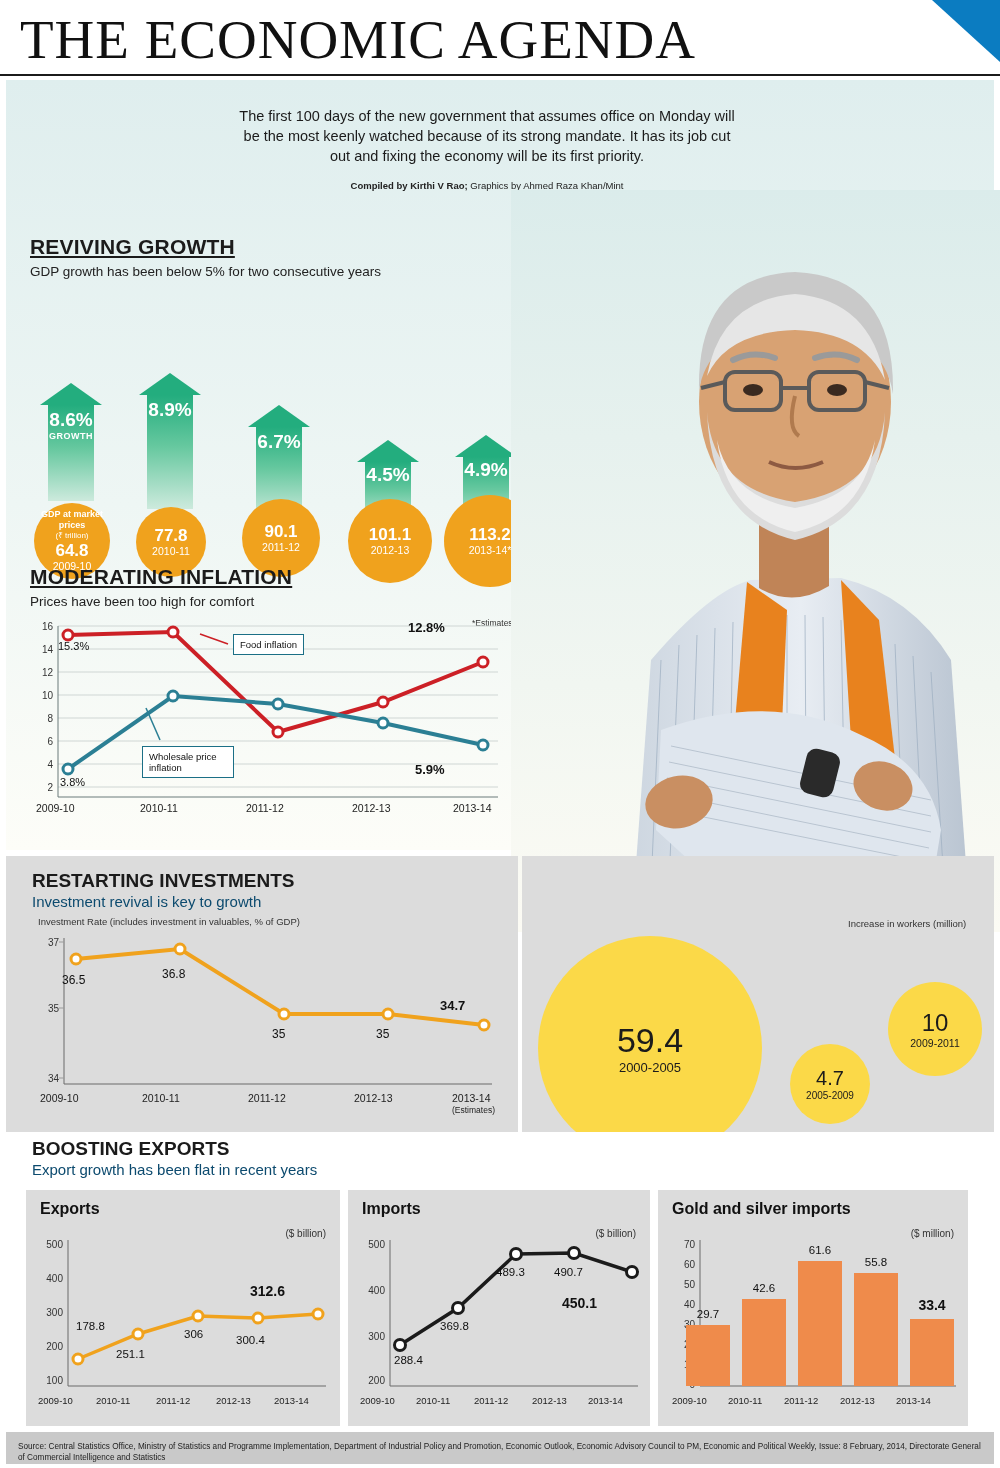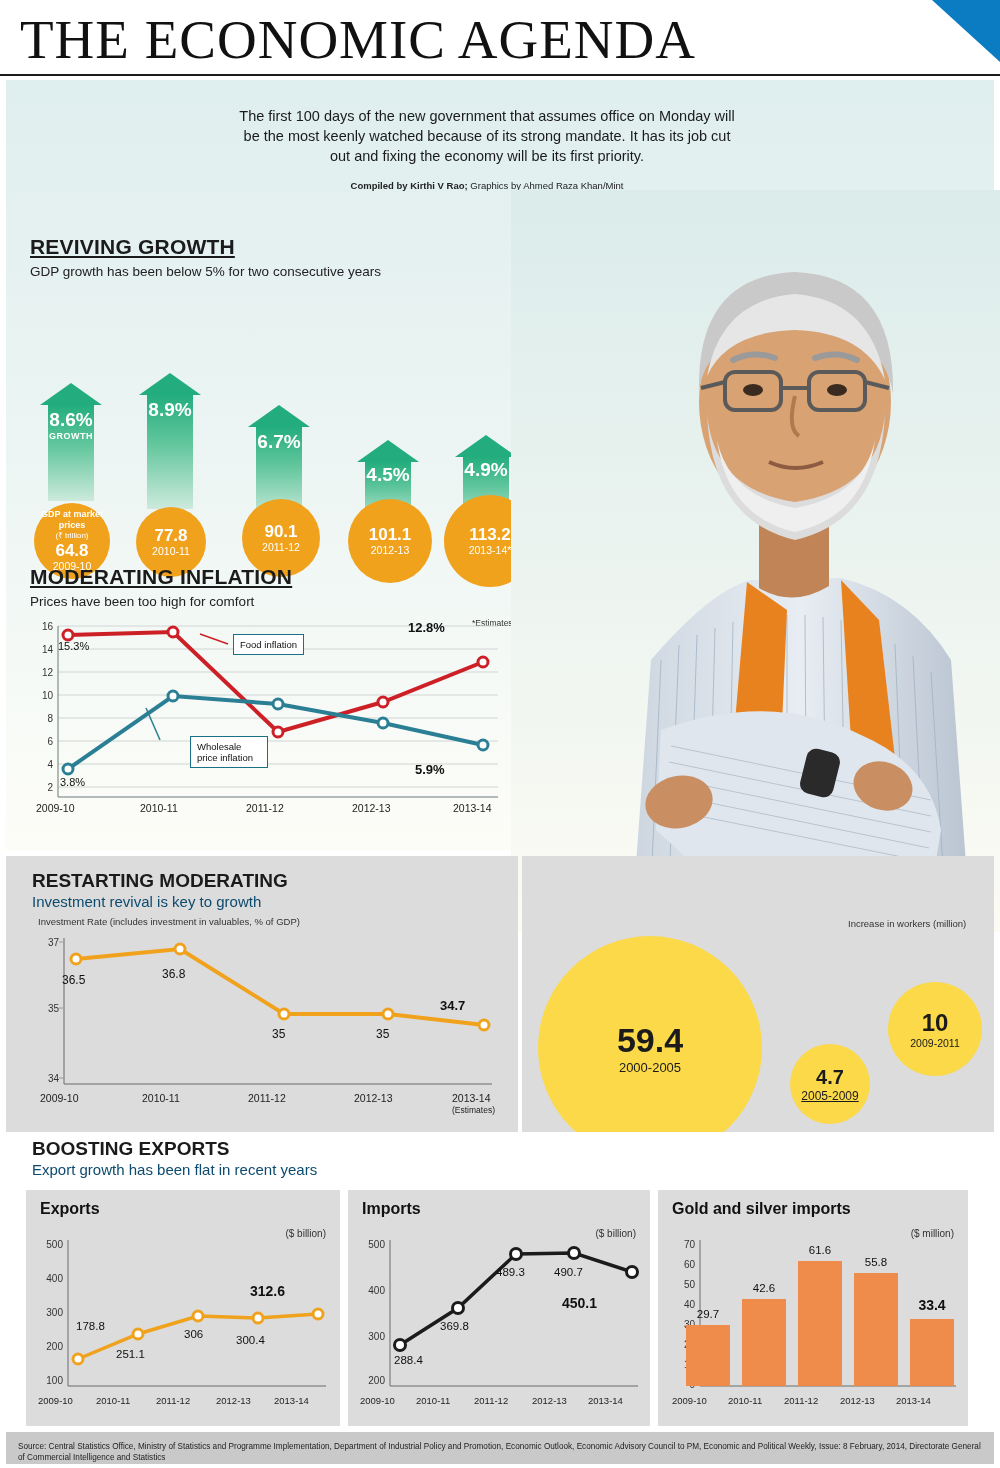--- a/index.html
+++ b/index.html
@@ -106,21 +106,21 @@
   }
   .panel-title { font-size:19px; font-weight:bold; color:#1b1b1b; }
   .panel-sub { font-size:15px; color:#0c4a6e; margin-top:1px; }
   .small-note { font-size:9.5px; color:#333; }
 
   .job-circle {
     position:absolute; border-radius:50%; background:#fbd948;
     display:flex; flex-direction:column; align-items:center; justify-content:center;
     color:#1b1b1b; text-align:center;
   }
-  .job-circle .v { font-weight:bold; }
+  .job-circle .v { font-weight:normal; }
   .job-circle .y { }
 
   
   .exports-sec { position:absolute; left:6px; top:1132px; width:988px; height:300px; background:#fff; }
   .chart-card { position:absolute; top:1190px; height:236px; background:#dcdcdc; }
   .card-title { position:absolute; left:14px; top:10px; font-size:16px; font-weight:bold; color:#111; }
   .card-unit { position:absolute; font-size:10px; color:#333; }
 
   .footer {
     position:absolute; left:6px; top:1432px; width:988px; height:32px; background:#c9c9c9;
@@ -263,21 +263,21 @@
             <circle cx="145" cy="84" r="5"></circle>
           <circle cx="250" cy="92" r="5"></circle>
             <circle cx="355" cy="111" r="5"></circle>
           <circle cx="455" cy="133" r="5"></circle>
         </g>
 
         <line x1="200" y1="32" x2="172" y2="22" stroke="#cc2026" stroke-width="1.5"></line>
         <line x1="132" y1="128" x2="118" y2="96" stroke="#2b7f94" stroke-width="1.5"></line>
       </svg>
       <div class="callout" style="left:205px; top:22px;">Food inflation</div>
-      <div class="callout" style="left:114px; top:124px; width:78px;margin-left:48px;">Wholesale price inflation</div>
+      <div class="callout" style="left:114px; top:134px; width:92px;">Wholesale price inflation</div>
       <div class="pt-lbl" style="left:30px; top:28px;">15.3%</div>
       <div class="pt-lbl bold" style="left:380px; top:8px;">12.8%</div>
       <div class="pt-lbl" style="left:32px; top:164px;">3.8%</div>
       <div class="pt-lbl bold" style="left:387px; top:150px;">5.9%</div>
     </div>
 
     <div class="photo">
       <svg width="490" height="742" viewBox="0 0 490 742">
         <defs>
           <linearGradient id="bg" x1="0" y1="0" x2="0" y2="1">
@@ -362,21 +362,21 @@
         <path d="M304 168 Q326 160 346 170" stroke="#9a9a9a" stroke-width="6" fill="none" stroke-linecap="round"></path>
 
         <path d="M284 206 Q276 238 288 246" stroke="#b07a4e" stroke-width="4" fill="none"></path>
         <path d="M258 272 Q284 284 312 272" stroke="#8d5a42" stroke-width="4" fill="none"></path>
       </svg>
     </div>
   </div>
 
   <div class="mid-left">
     <div style="position:absolute; left:26px; top:14px;">
-      <div class="panel-title">RESTARTING MODERATING</div>
+      <div class="panel-title">RESTARTING INVESTMENTS</div>
       <div class="panel-sub">Investment revival is key to growth</div>
     </div>
     <div class="small-note" style="position:absolute; left:32px; top:60px;">Investment Rate (includes investment in valuables, % of GDP)</div>
 
     <div style="position:absolute; left:26px; top:76px; width:470px; height:190px;">
       <svg width="470" height="190" viewBox="0 0 470 190">
         <line x1="32" y1="6" x2="32" y2="152" stroke="#6b6b6b" stroke-width="1"></line>
         <line x1="32" y1="152" x2="460" y2="152" stroke="#6b6b6b" stroke-width="1"></line>
         <g font-size="10" fill="#333" text-anchor="end">
           <text x="27" y="14">37</text>
@@ -417,21 +417,21 @@
 
   <div class="mid-right">
     <div class="small-note" style="position:absolute; left:326px; top:62px;">Increase in workers (million)</div>
 
     <div class="job-circle" style="left:16px; top:80px; width:224px; height:224px;">
       <div class="v" style="font-size:34px;">59.4</div>
       <div class="y" style="font-size:13px;">2000-2005</div>
     </div>
     <div class="job-circle" style="left:268px; top:188px; width:80px; height:80px;">
       <div class="v" style="font-size:20px;">4.7</div>
-      <div class="y" style="font-size:12px;text-decoration:underline;">2005-2009</div>
+      <div class="y" style="font-size:10px;">2005-2009</div>
     </div>
     <div class="job-circle" style="left:366px; top:126px; width:94px; height:94px;">
       <div class="v" style="font-size:24px;">10</div>
       <div class="y" style="font-size:10.5px;">2009-2011</div>
     </div>
   </div>
 
   <div class="exports-sec">
     <div style="position:absolute; left:26px; top:6px;">
       <div class="panel-title">BOOSTING EXPORTS</div>

